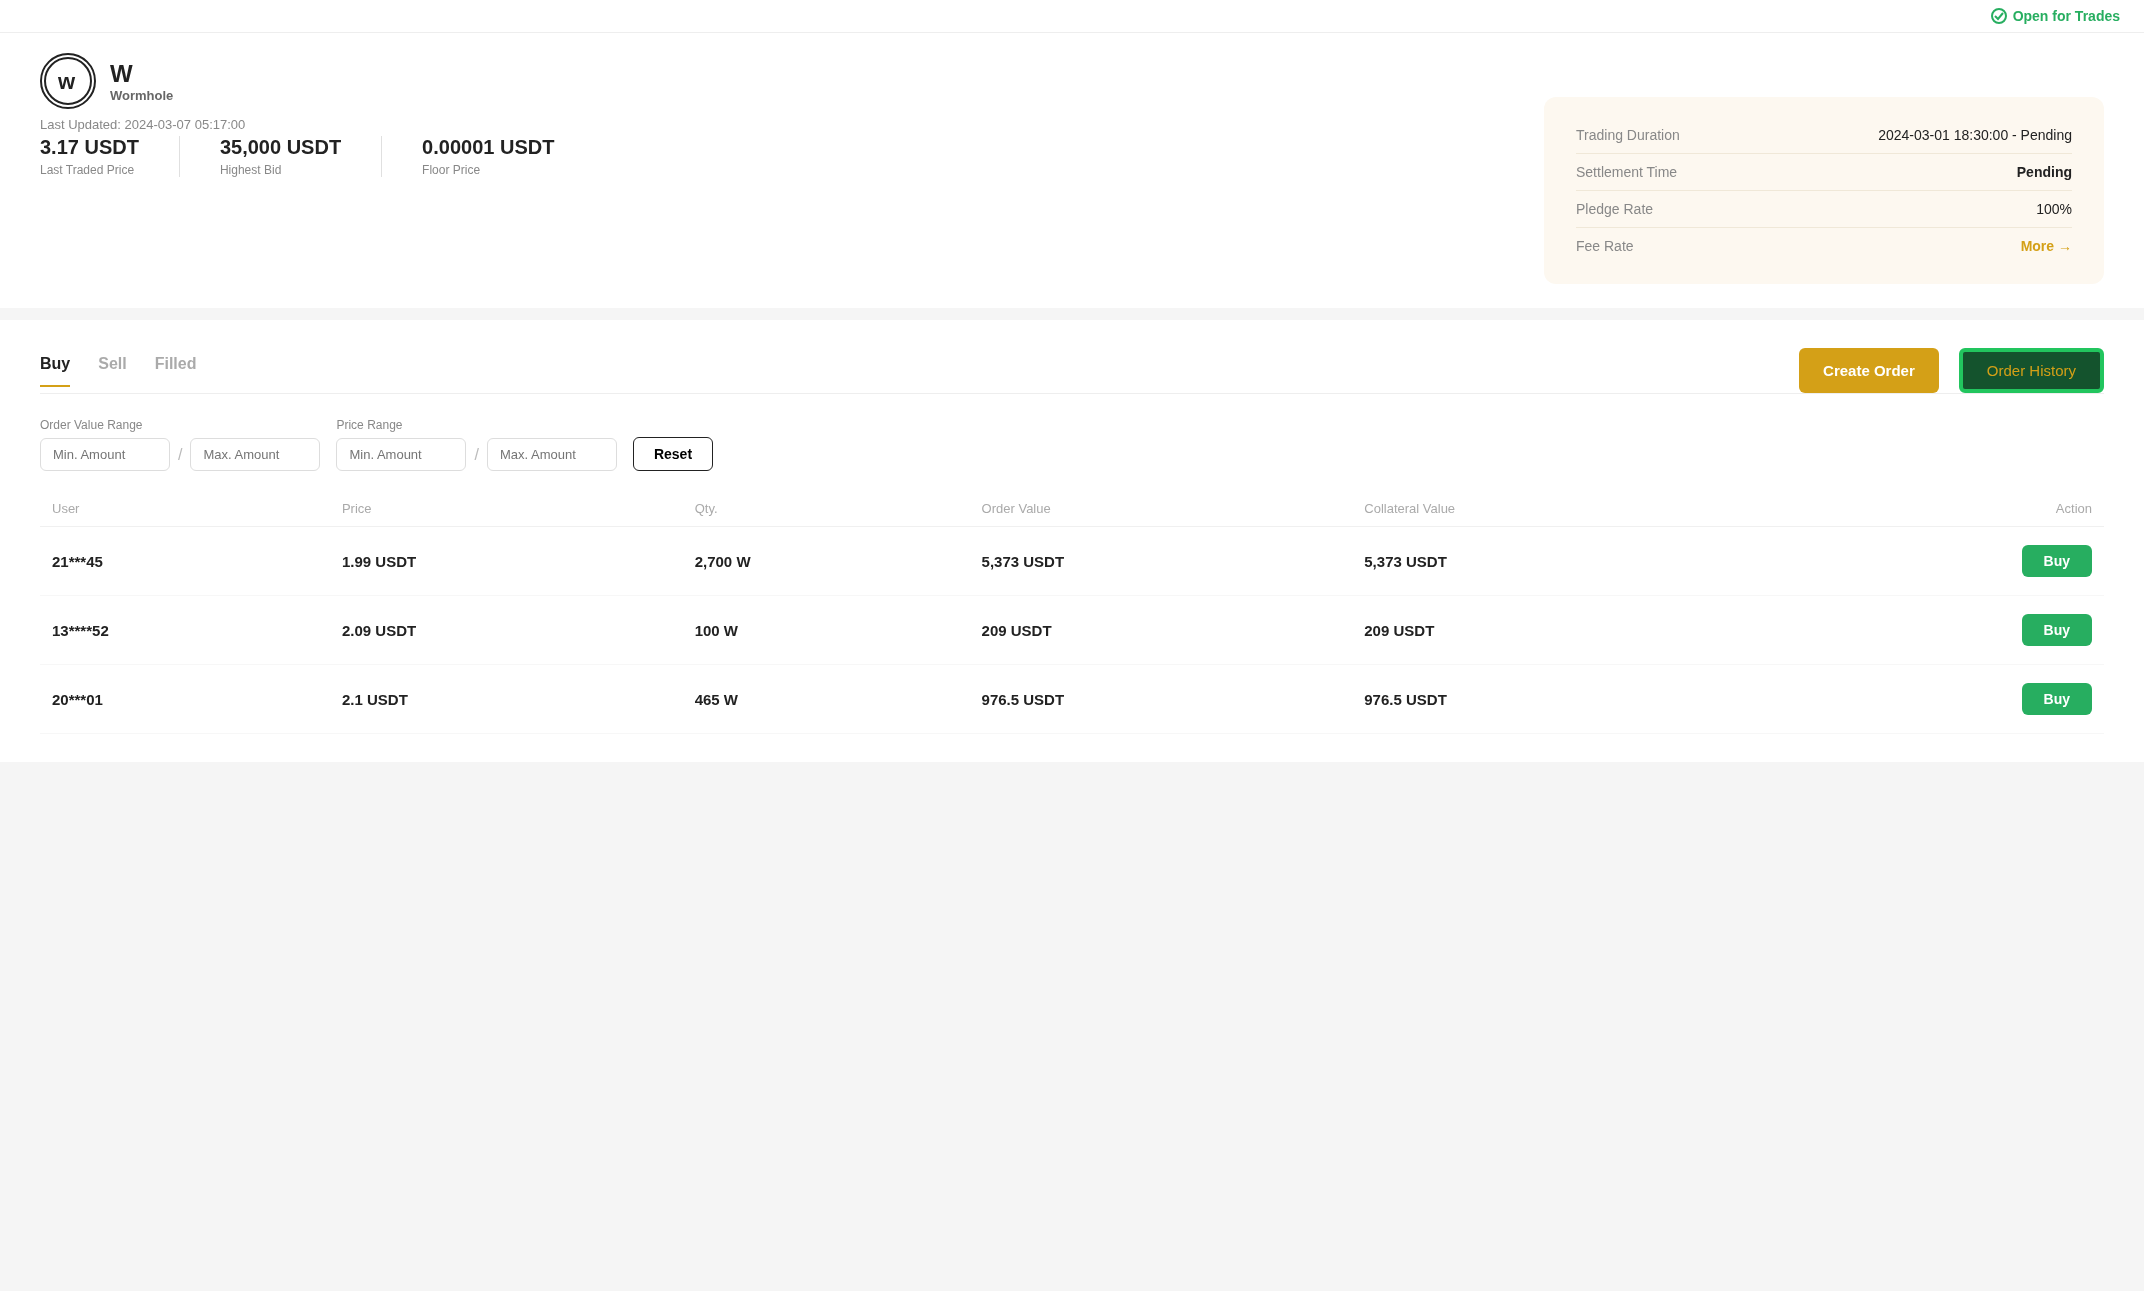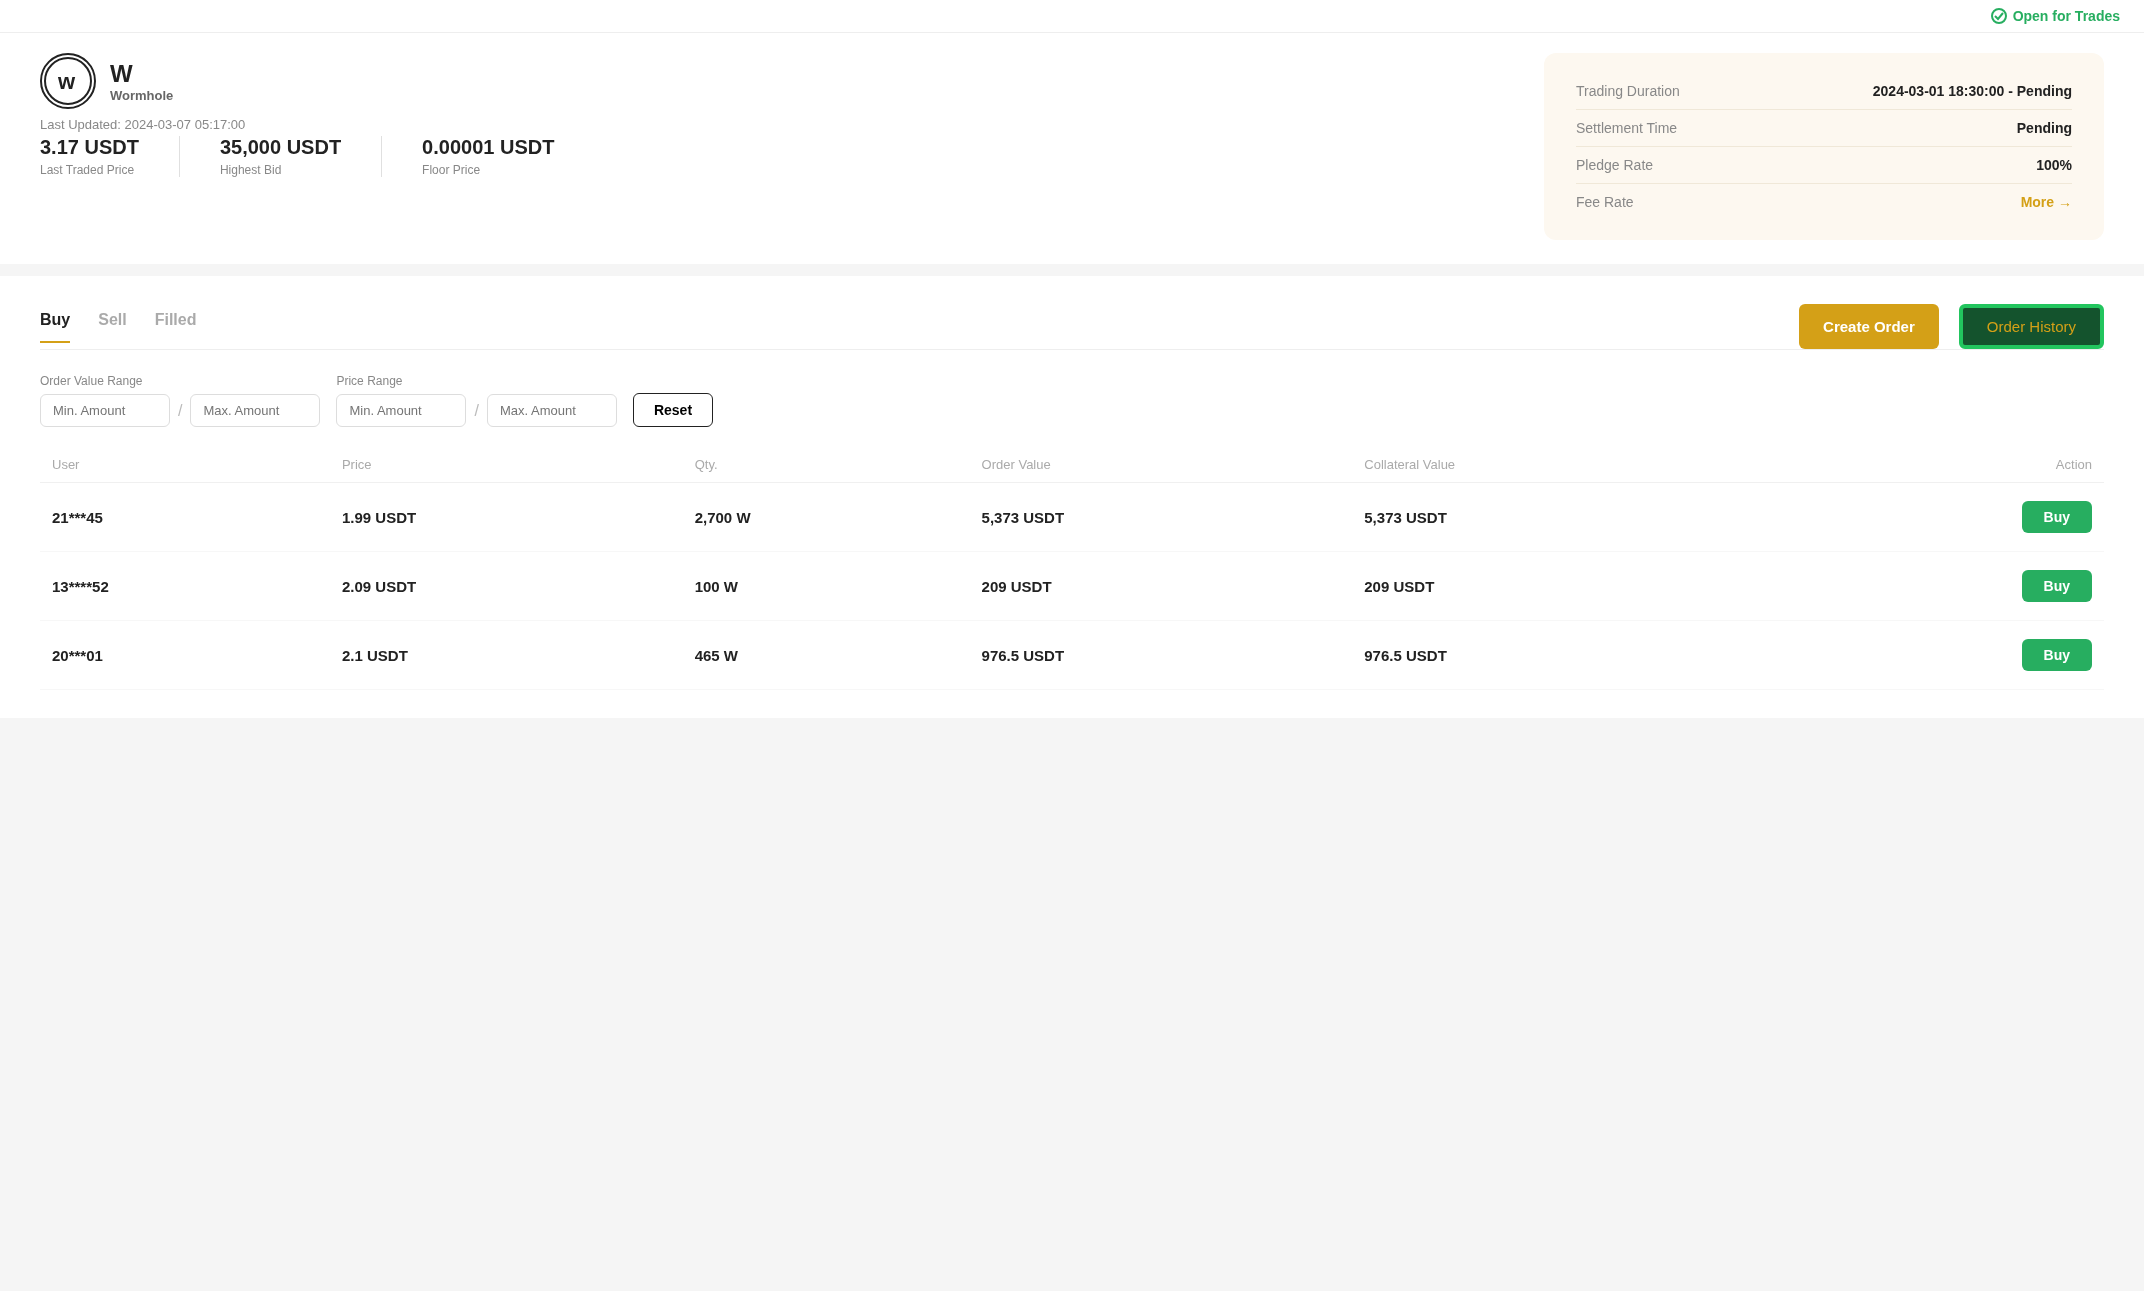--- a/index.html
+++ b/index.html
@@ -98,31 +98,32 @@
       font-size: 12px;
       color: #888;
     }
 
     .info-panel {
       background: #fdf8f0;
       border-radius: 12px;
       padding: 20px 32px;
       min-width: 560px;
       margin-left: 32px;
+      margin-top: 44px;
     }
     .info-row {
       display: flex;
       justify-content: space-between;
       align-items: center;
       padding: 10px 0;
       border-bottom: 1px solid #f0e8d8;
     }
     .info-row:last-child { border-bottom: none; }
     .info-label { color: #888; font-size: 14px; }
-    .info-value { font-size: 14px; font-weight: 700; color: #222; }
+    .info-value { font-size: 14px; font-weight: 400; color: #222; }
     .info-value.pending { font-weight: 700; }
     .info-value.more { color: #d4a017; font-weight: 600; cursor: pointer; }
 
     .main-content {
       background: #fff;
       margin-top: 12px;
       padding: 28px 40px;
     }
 
     .tabs {

